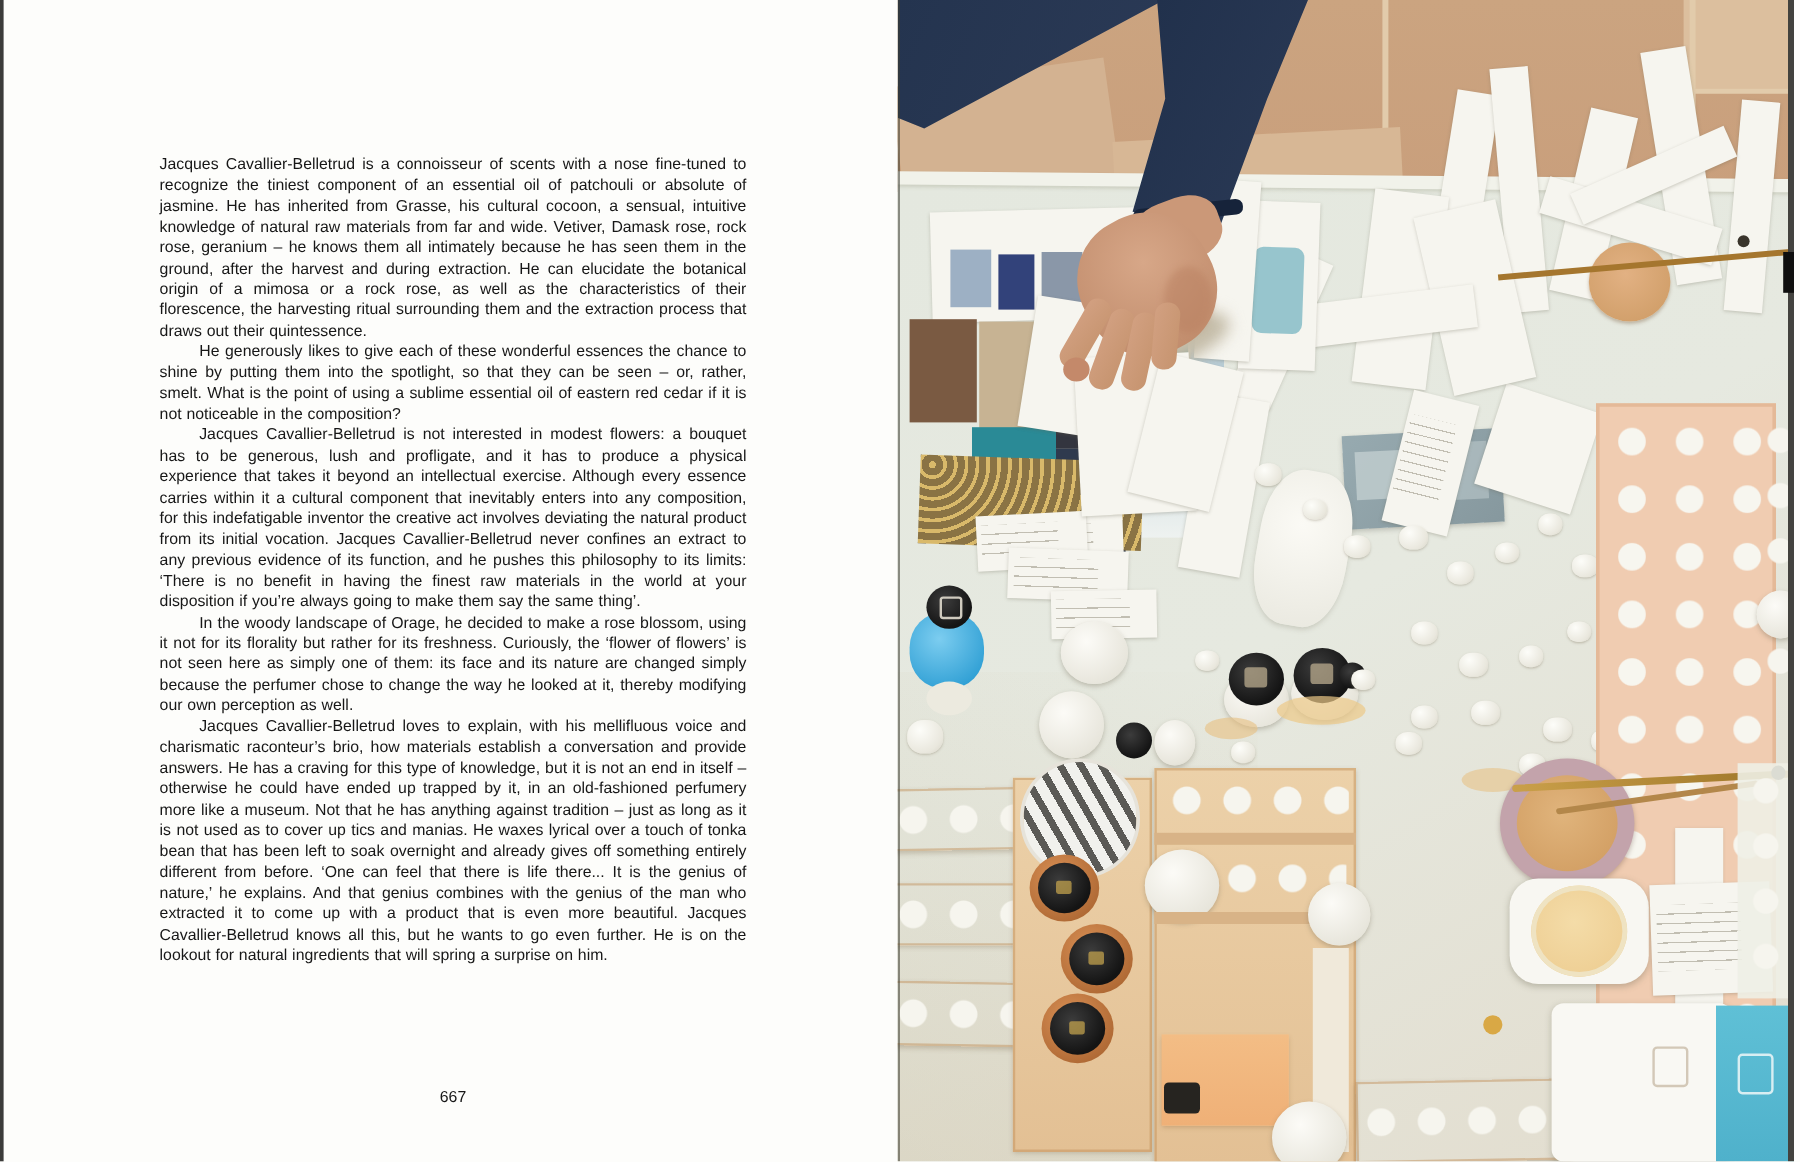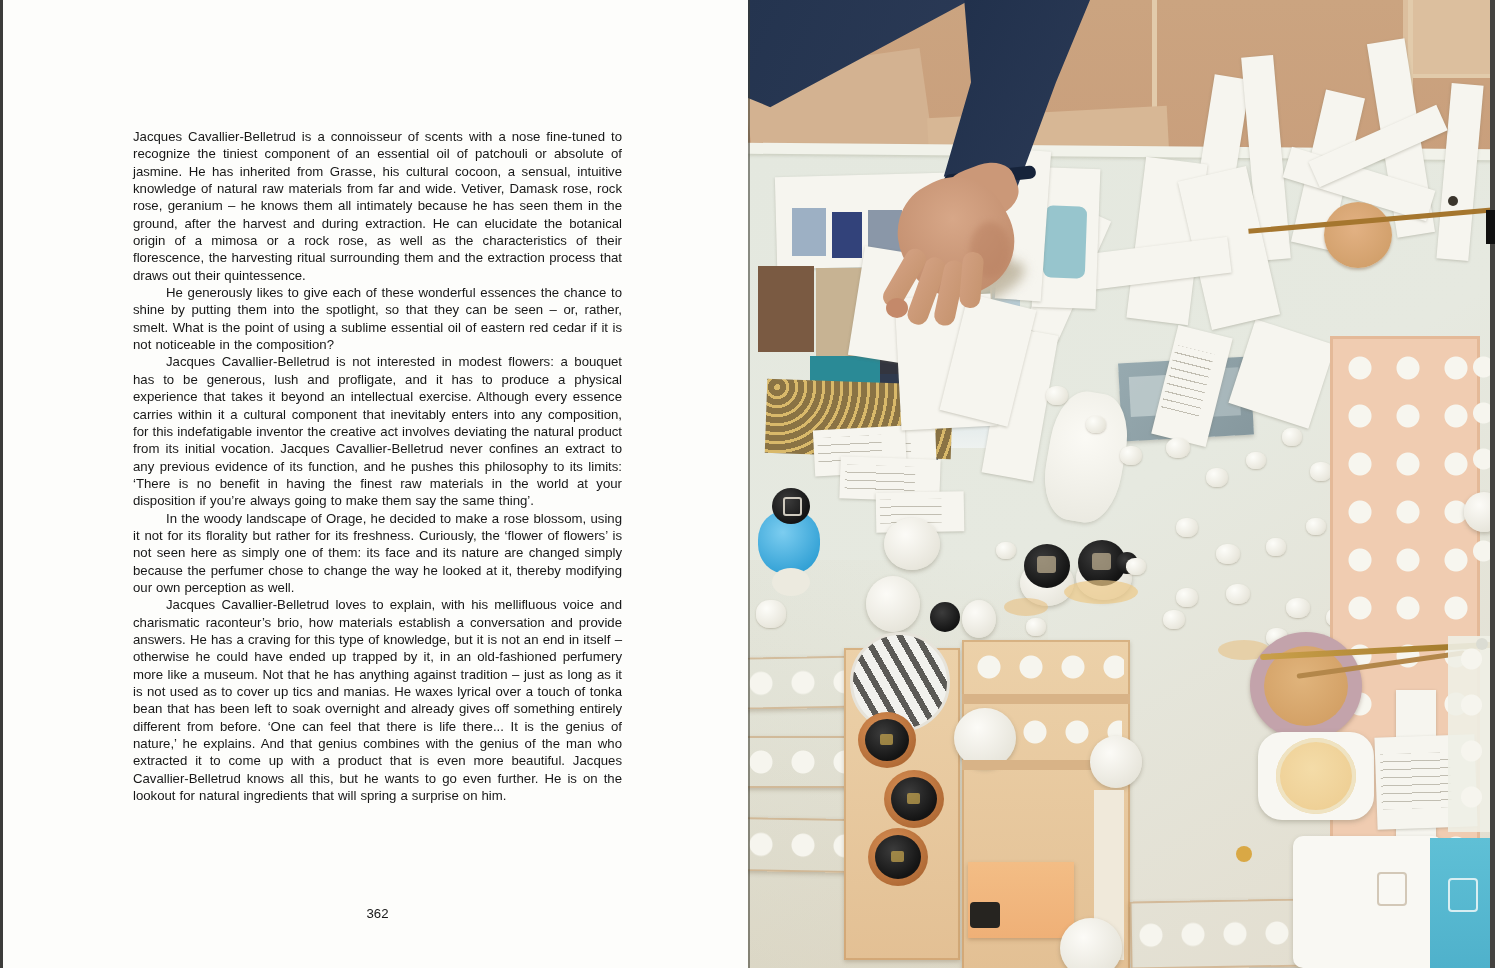--- a/index.html
+++ b/index.html
@@ -35,21 +35,21 @@
 
   <i class="ab" style="left:0;top:0;width:3px;height:968px;background:#3c3c3a"></i>
 
   <div id="textcol">
     <p>Jacques Cavallier-Belletrud is a connoisseur of scents with a nose fine-tuned to recognize the tiniest component of an essential oil of patchouli or absolute of jasmine. He has inherited from Grasse, his cultural cocoon, a sensual, intuitive knowledge of natural raw materials from far and wide. Vetiver, Damask rose, rock rose, geranium – he knows them all intimately because he has seen them in the ground, after the harvest and during extraction. He can elucidate the botanical origin of a mimosa or a rock rose, as well as the characteristics of their florescence, the harvesting ritual surrounding them and the extraction process that draws out their quintessence.</p>
     <p class="ind">He generously likes to give each of these wonderful essences the chance to shine by putting them into the spotlight, so that they can be seen – or, rather, smelt. What is the point of using a sublime essential oil of eastern red cedar if it is not noticeable in the composition?</p>
     <p class="ind">Jacques Cavallier-Belletrud is not interested in modest flowers: a bouquet has to be generous, lush and profligate, and it has to produce a physical experience that takes it beyond an intellectual exercise. Although every essence carries within it a cultural component that inevitably enters into any composition, for this indefatigable inventor the creative act involves deviating the natural product from its initial vocation. Jacques Cavallier-Belletrud never confines an extract to any previous evidence of its function, and he pushes this philosophy to its limits: ‘There is no benefit in having the finest raw materials in the world at your disposition if you’re always going to make them say the same thing’.</p>
     <p class="ind">In the woody landscape of Orage, he decided to make a rose blossom, using it not for its florality but rather for its freshness. Curiously, the ‘flower of flowers’ is not seen here as simply one of them: its face and its nature are changed simply because the perfumer chose to change the way he looked at it, thereby modifying our own perception as well.</p>
     <p class="ind">Jacques Cavallier-Belletrud loves to explain, with his mellifluous voice and charismatic raconteur’s brio, how materials establish a conversation and provide answers. He has a craving for this type of knowledge, but it is not an end in itself – otherwise he could have ended up trapped by it, in an old-fashioned perfumery more like a museum. Not that he has anything against tradition – just as long as it is not used as to cover up tics and manias. He waxes lyrical over a touch of tonka bean that has been left to soak overnight and already gives off something entirely different from before. ‘One can feel that there is life there... It is the genius of nature,’ he explains. And that genius combines with the genius of the man who extracted it to come up with a product that is even more beautiful. Jacques Cavallier-Belletrud knows all this, but he wants to go even further. He is on the lookout for natural ingredients that will spring a surprise on him.</p>
   </div>
-  <div id="folio">362</div>
+  <div id="folio">667</div>
 
   <div id="photo" title="Overhead view of a perfumer's work table: a hand in a navy sleeve reaches over a glass table covered with scent blotters, labels, a photo moodboard, a blue glass bottle, jars and wooden trays full of white-capped sample vials.">
 
     <div class="ab" style="left:0;top:0;width:747px;height:160px;background:linear-gradient(180deg,#cba480,var(--floor-tan,#c79d79))">
       <i class="ab" style="left:655px;top:0;width:92px;height:78px;background:#dcbf9e"></i>
       <i class="ab" style="left:0;top:60px;width:180px;height:110px;background:#d3b291;transform:rotate(-8deg)"></i>
       <i class="ab" style="left:404px;top:0;width:5px;height:160px;background:#e2cbab"></i>
       <i class="ab" style="left:660px;top:0;width:5px;height:160px;background:#e2cbab"></i>
       <i class="ab" style="left:655px;top:74px;width:92px;height:4px;background:#e2cbab"></i>
       <i class="ab" style="left:180px;top:112px;width:240px;height:44px;background:#d7b795;transform:rotate(-3deg)"></i>

